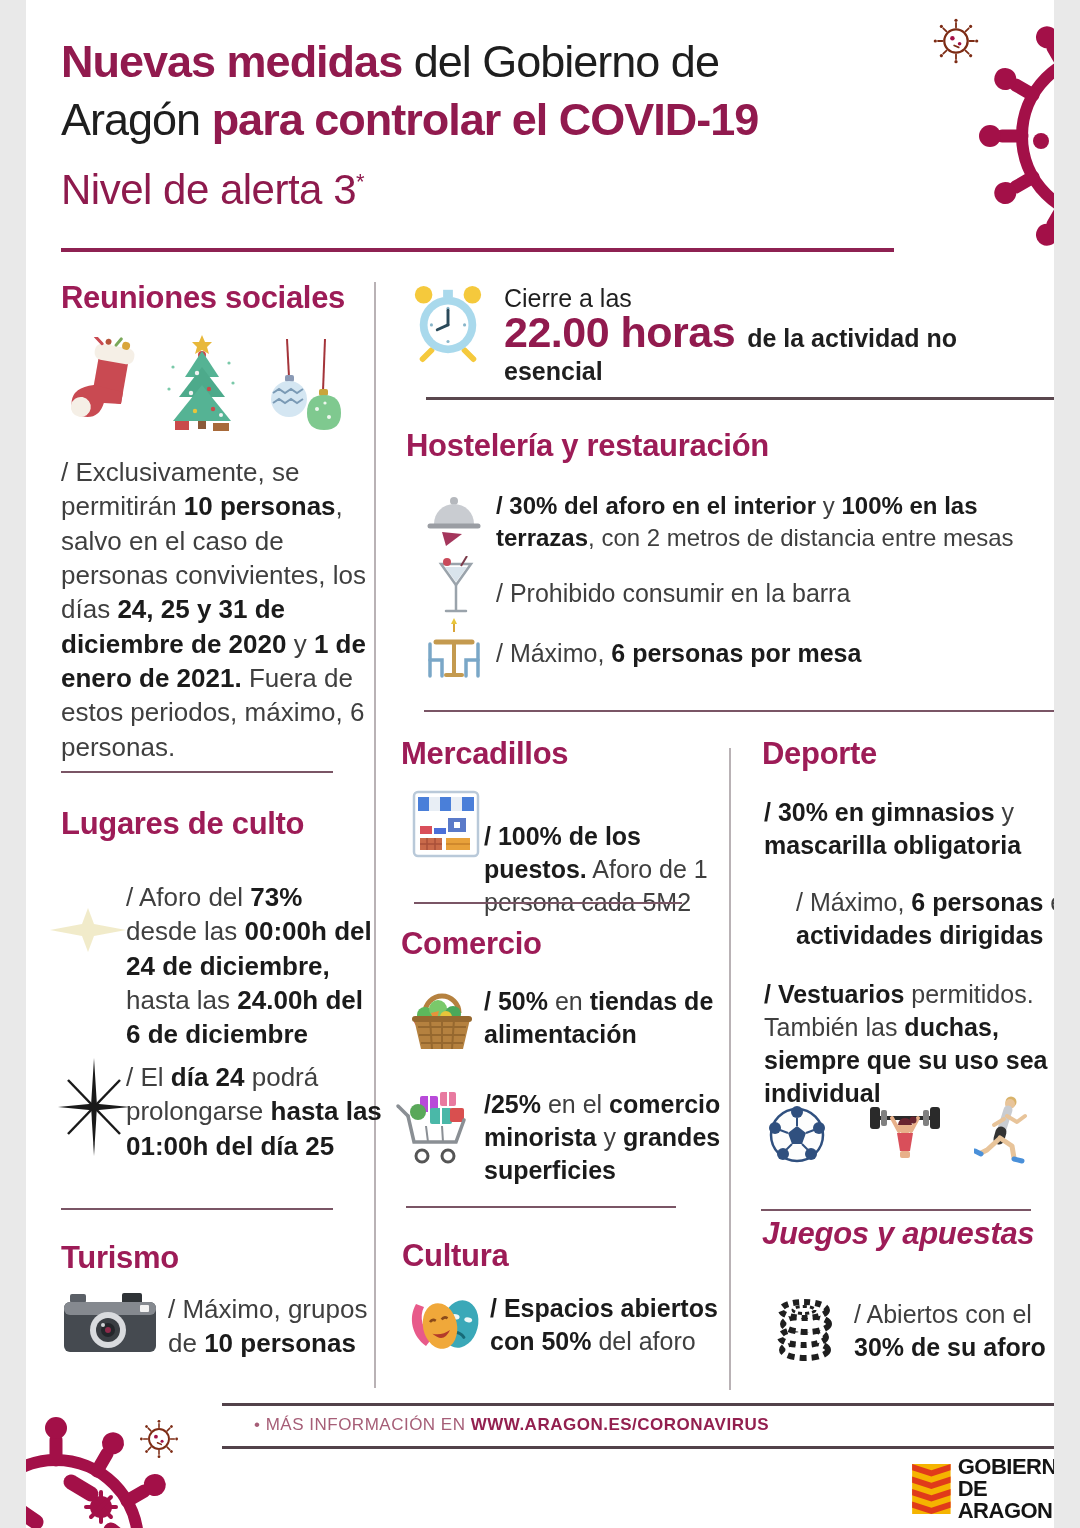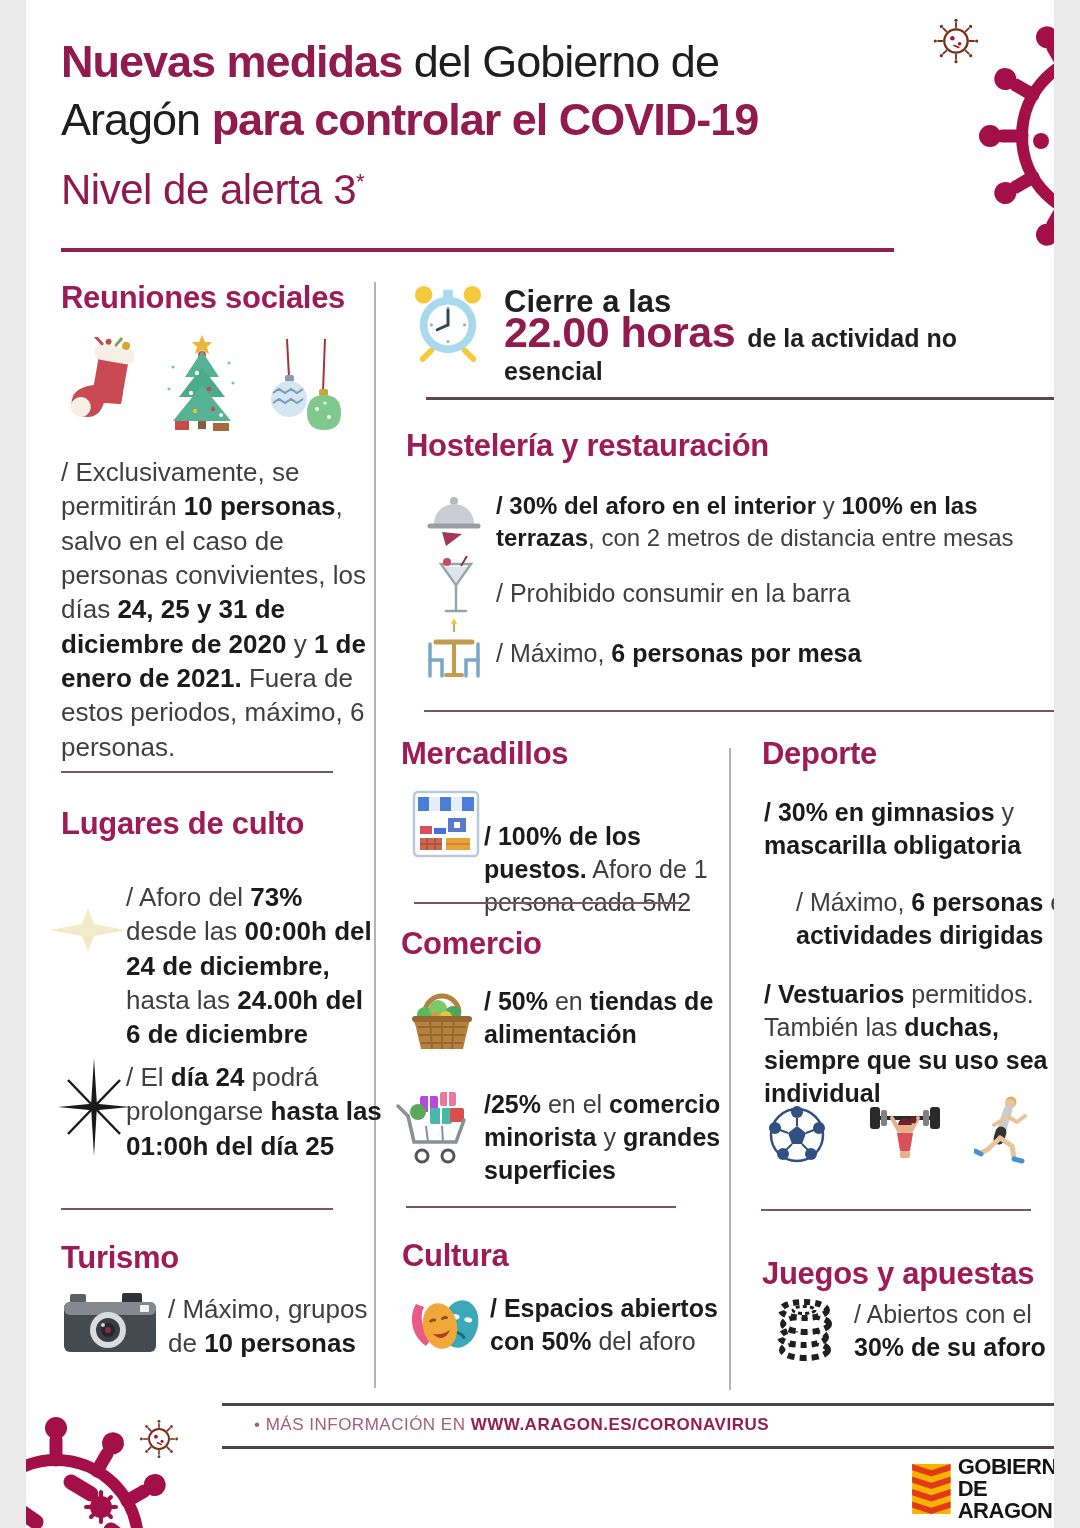--- a/index.html
+++ b/index.html
@@ -22,21 +22,21 @@
   .title-line { font-size:45px; font-weight:400; color:#1e1e1e; letter-spacing:-1px; white-space:nowrap; }
   .title-line span.b { font-weight:700; }
   .title-line span.c-m { color:#911A4E; }
   .alert { font-size:42px; font-weight:400; color:#8E1A4D; letter-spacing:-0.5px; }
   .alert sup { font-size:22px; }
   .order-ref { font-size:21px; font-style:italic; font-weight:700; color:#1f1f1f; }
   
   .hline { position:absolute; background:#7a5565; height:2px; }
   .vline { position:absolute; background:#b9b2b5; width:2px; }
   
-  .closure-prefix { font-size:31px; font-weight:700; color:#1f1f1f; }
+  .closure-prefix { font-size:25px; font-weight:400; color:#1f1f1f; }
   .closure-time { font-size:43px; font-weight:700; color:#911A4E; letter-spacing:-0.5px; }
   .closure-suffix { font-size:25px; font-weight:700; color:#1f1f1f; margin-left:12px; }
   
   .footer-info { font-size:17px; letter-spacing:0.5px; color:#a65e77; }
   .footer-info span.b { font-weight:700; color:#93204f; }
   .logo-text { font-size:22px; line-height:22px; font-weight:700; color:#141414; letter-spacing:-0.5px; }
 </style>
 </head>
 <body>
 
@@ -446,21 +446,21 @@
     <g transform="rotate(-12 34 40)">
       <ellipse cx="34" cy="40" rx="17" ry="23" fill="#f0a83a"></ellipse>
       <path d="M25,34 Q28,31 31,34" fill="none" stroke="#8a4a1a" stroke-width="2.5"></path>
       <path d="M37,34 Q40,31 43,34" fill="none" stroke="#8a4a1a" stroke-width="2.5"></path>
       <path d="M25,46 Q34,58 43,46 Q34,50 25,46 Z" fill="#b33a2a"></path>
     </g>
   </svg>
   <div class="abs rt t25" style="left:464px; top:1292px; width:240px;"><span class="b">/ Espacios abiertos con 50%</span><span> del aforo</span></div>
 
   <div class="hline" style="left:735px; top:1209px; width:270px;"></div>
-  <div class="abs sec-h" style="left:736px; top:1256px;">Juegos y apuestas</div>
+  <div class="abs sec-h" style="left:736px; top:1216px;font-style:italic;">Juegos y apuestas</div>
   <svg class="abs" style="left:748px; top:1294px;" width="62" height="70" viewBox="0 0 62 70">
     <g fill="#ffffff" stroke="#1f1f1f">
       <ellipse cx="31" cy="56" rx="23" ry="8" stroke-width="6" stroke-dasharray="7 5"></ellipse>
       <ellipse cx="29" cy="43" rx="23" ry="8" stroke-width="6" stroke-dasharray="6 5"></ellipse>
       <ellipse cx="32" cy="30" rx="23" ry="8" stroke-width="6" stroke-dasharray="7 5"></ellipse>
       <ellipse cx="30" cy="16" rx="23" ry="8" stroke-width="6" stroke-dasharray="6 5"></ellipse>
       <ellipse cx="30" cy="16" rx="11" ry="3.5" stroke-width="3" stroke-dasharray="4 3"></ellipse>
     </g>
   </svg>
   <div class="abs rt t25" style="left:828px; top:1298px; width:220px;"><span>/ Abiertos con el </span><span class="b">30% de su aforo</span></div>

